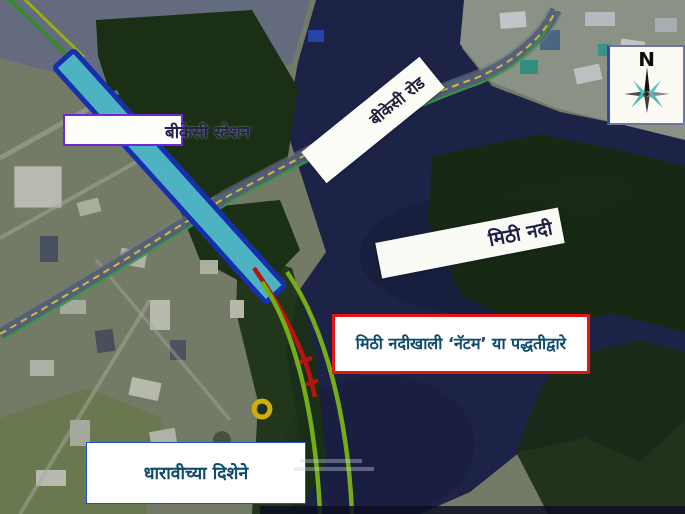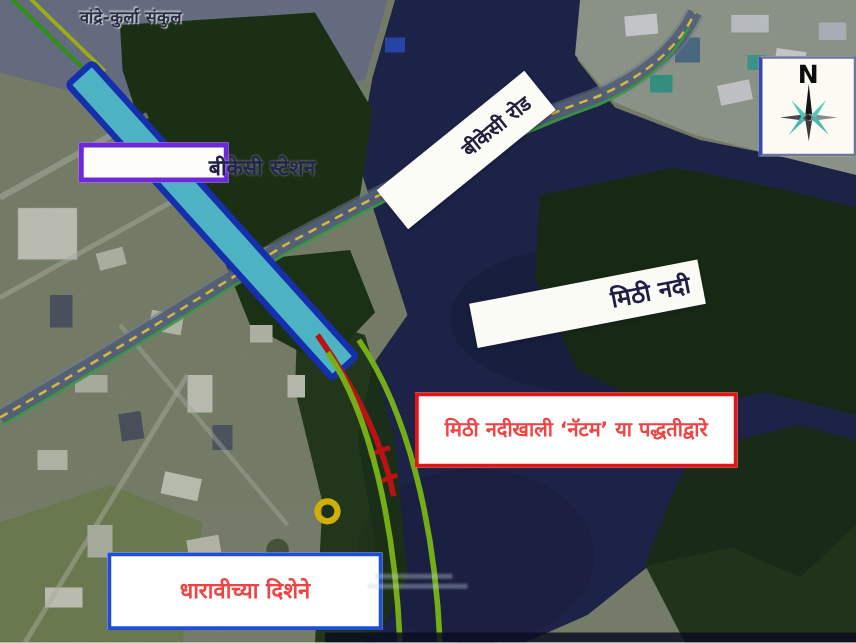--- a/index.html
+++ b/index.html
@@ -1,39 +1,39 @@
 <!DOCTYPE html>
 <html><head>
 <meta charset="utf-8">
 <style>
   html,body{margin:0;padding:0;background:#ffffff;font-family:"DejaVu Sans",sans-serif;}
   #stage{position:relative;width:685px;height:514px;overflow:hidden;background:#8e977f;}
   #stage svg.basemap{position:absolute;left:0;top:0;}
   .overlay{position:absolute;box-sizing:border-box;}
   
   .station-label{left:63px;top:114px;width:120px;height:32px;background:#fdfdfa;
-    border:4px solid #6d28d9;}
+    border:2px solid #6d28d9;}
   .station-label span{position:absolute;left:100px;top:4px;white-space:nowrap;
     font-weight:bold;font-size:17px;color:#23234f;text-shadow:0 0 2px rgba(250,250,250,.55);}
   
   .road-band{left:297px;top:100px;width:152px;height:40px;background:#fcfcf7;
     transform:rotate(-39deg);box-shadow:0 1px 3px rgba(10,15,40,.45);}
   .road-band span{position:absolute;left:74px;top:9px;white-space:nowrap;
     font-weight:bold;font-size:16px;color:#20203e;}
   .river-band{left:377px;top:225px;width:186px;height:36px;background:#fbfbf5;
     transform:rotate(-11deg);box-shadow:0 1px 3px rgba(10,15,40,.45);}
   .river-band span{position:absolute;left:112px;top:5px;white-space:nowrap;
     font-weight:bold;font-size:19px;color:#1e1e46;text-shadow:0 0 3px rgba(255,255,255,.75);}
   
   .callout{background:#ffffff;display:flex;flex-direction:column;align-items:center;
-    justify-content:center;text-align:center;color:#ef4444;font-weight:bold;}
+    justify-content:center;text-align:center;color:#0c4a6e;font-weight:bold;}
   .callout .ln{white-space:nowrap;}
   .tunnel-note{left:332px;top:314px;width:258px;height:60px;border:3px solid #e31515;
     font-size:16px;line-height:26px;}
-  .dharavi-note{left:86px;top:442px;width:220px;height:62px;border:3px solid #1d4ed8;
+  .dharavi-note{left:86px;top:442px;width:220px;height:62px;border:1px solid #1d4ed8;
     font-size:17.5px;line-height:28px;}
   
   .compass{left:607px;top:45px;width:78px;height:80px;background:#fbfbf3;
     border:2px solid #70759d;border-left:3px solid #3848b0;text-align:center;}
   .compass .n{font-weight:bold;font-size:20px;color:#0d0d0d;line-height:22px;margin-top:1px;}
   .compass svg{display:block;margin:-3px auto 0 auto;}
   
   .area-top{left:64px;top:4px;font-weight:bold;font-size:13px;letter-spacing:.5px;
     color:#262a3c;text-shadow:1px 1px 1px rgba(228,233,242,.9),-1px -1px 1px rgba(228,233,242,.6);
     filter:blur(.35px);opacity:.95;}
@@ -135,21 +135,20 @@
       <path d="M 262,282 C 296,330 316,420 320,514" stroke="#8fd41c" stroke-width="4.5"></path>
       <path d="M 287,272 C 326,328 348,420 352,514" stroke="#8fd41c" stroke-width="4.5"></path>
       <circle cx="262" cy="409" r="8" fill="rgba(20,30,50,.25)" stroke="#ffd60a" stroke-width="5"></circle>
     </g>
 
     <rect x="260" y="506" width="425" height="8" fill="#0e1228" opacity=".85"></rect>
 
     <rect width="685" height="514" filter="url(#grain)" opacity=".18"></rect>
   </svg>
 
-  <div class="overlay area-top">वांद्रे-कुर्ला संकुल</div>
 
   <div class="overlay station-label">
     <span>बीकेसी स्टेशन</span>
   </div>
 
   <div class="overlay road-band">
     <span>बीकेसी रोड</span>
   </div>
 
   <div class="overlay river-band">

